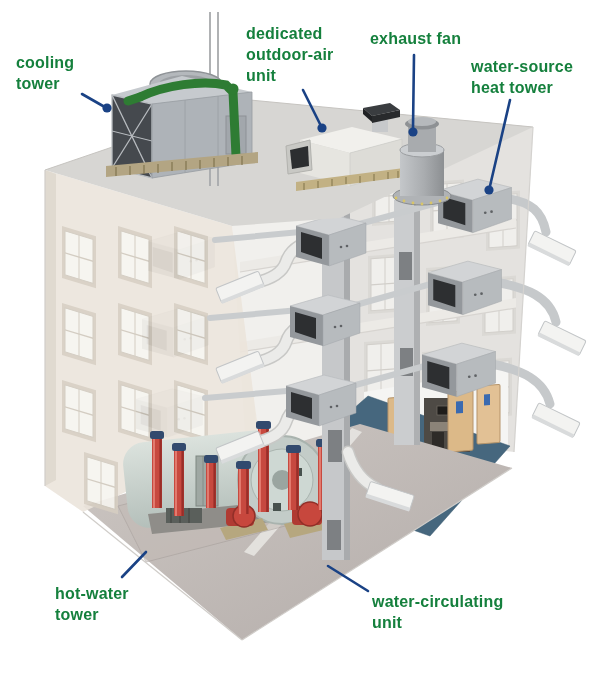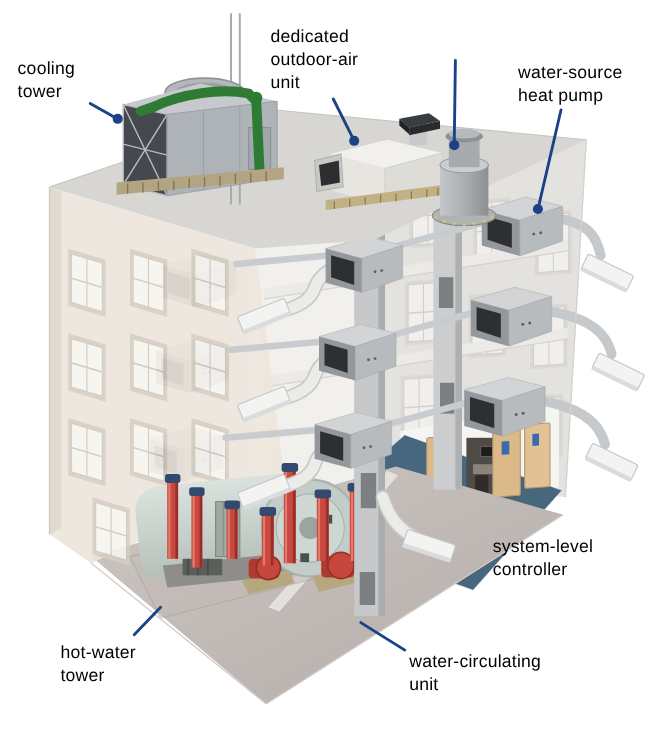--- a/index.html
+++ b/index.html
@@ -3,22 +3,22 @@
 <meta charset="utf-8">
 <style>
   html,body{margin:0;padding:0;background:#fff;}
   .stage{
     position:relative;width:600px;height:682px;background:#fff;overflow:hidden;
     font-family:"Liberation Sans",sans-serif;
   }
   .stage svg{position:absolute;left:0;top:0;}
   .label{
     position:absolute;
-    font-weight:normal;font-size:16px;line-height:21px;
-    color:#000000;white-space:pre-line;letter-spacing:.2px;
+    font-weight:bold;font-size:16px;line-height:21px;
+    color:#15803d;white-space:pre-line;letter-spacing:.2px;
   }
 </style>
 </head>
 <body>
 
 <div class="stage">
 
 <svg width="600" height="682" viewBox="0 0 600 682">
   <defs>
     <linearGradient id="floorGrad" x1="0" y1="0" x2="1" y2="1">
@@ -394,22 +394,21 @@
       <line x1="368" y1="591" x2="328" y2="566"></line>
     </g>
   </g>
 </svg>
 
 <div class="label" style="left:16px;  top:52px;">cooling
 tower</div>
 <div class="label" style="left:246px; top:23px;">dedicated
 outdoor-air
 unit</div>
+<div class="label" style="left:370px; top:28px;">exhaust fan</div>
 <div class="label" style="left:471px; top:56px;">water-source
-heat pump</div>
-<div class="label" style="left:448px; top:487px;">system-level
-controller</div>
+heat tower</div>
 <div class="label" style="left:55px;  top:583px;">hot-water
 tower</div>
 <div class="label" style="left:372px; top:591px;">water-circulating
 unit</div>
 
 </div>
 
 </body></html>

